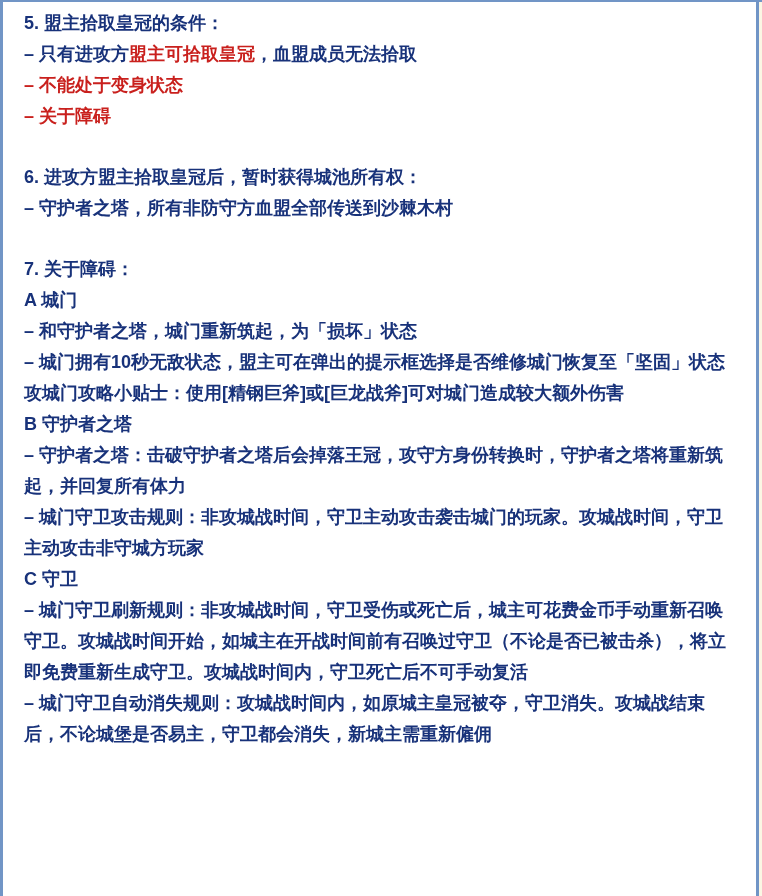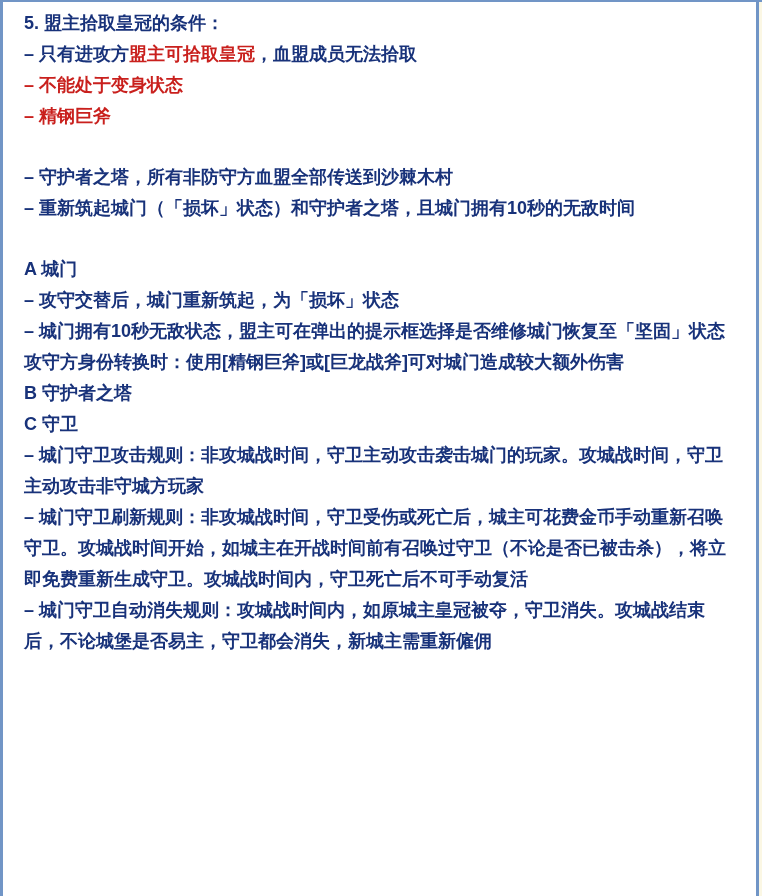--- a/index.html
+++ b/index.html
@@ -42,31 +42,33 @@
 </style>
 </head>
 <body>
 
 <div class="page">
   <div class="panel">
       <div class="section">
         <p class="line">5. 盟主拾取皇冠的条件：</p>
         <p class="line"><span class="blue">– 只有进攻方</span><span class="red">盟主可拾取皇冠</span><span class="blue">，血盟成员无法拾取</span></p>
         <p class="line"><span class="red">– 不能处于变身状态</span></p>
-        <p class="line"><span class="red">– 精钢巨斧</span></p>
+        <p class="line"><span class="red">– 关于障碍</span></p>
       </div>
       <div class="section">
+        <p class="line">6. 进攻方盟主拾取皇冠后，暂时获得城池所有权：</p>
         <p class="line"><span class="blue">– 守护者之塔，所有非防守方血盟全部传送到沙棘木村</span></p>
-        <p class="line"><span class="blue">– 重新筑起城门（「损坏」状态）和守护者之塔，且城门拥有10秒的无敌时间</span></p>
       </div>
       <div class="section">
+        <p class="line">7. 关于障碍：</p>
         <p class="line"><span class="blue">A 城门</span></p>
-        <p class="line"><span class="blue">– 攻守交替后，城门重新筑起，为「损坏」状态</span></p>
+        <p class="line"><span class="blue">– 和守护者之塔，城门重新筑起，为「损坏」状态</span></p>
         <p class="line"><span class="blue">– 城门拥有10秒无敌状态，盟主可在弹出的提示框选择是否维修城门恢复至「坚固」状态</span></p>
-        <p class="line"><span class="blue">攻守方身份转换时：使用[精钢巨斧]或[巨龙战斧]可对城门造成较大额外伤害</span></p>
+        <p class="line"><span class="blue">攻城门攻略小贴士：使用[精钢巨斧]或[巨龙战斧]可对城门造成较大额外伤害</span></p>
         <p class="line"><span class="blue">B 守护者之塔</span></p>
+        <p class="line"><span class="blue">– 守护者之塔：击破守护者之塔后会掉落王冠，攻守方身份转换时，守护者之塔将重新筑起，并回复所有体力</span></p>
+        <p class="line"><span class="blue">– 城门守卫攻击规则：非攻城战时间，守卫主动攻击袭击城门的玩家。攻城战时间，守卫主动攻击非守城方玩家</span></p>
         <p class="line"><span class="blue">C 守卫</span></p>
-        <p class="line"><span class="blue">– 城门守卫攻击规则：非攻城战时间，守卫主动攻击袭击城门的玩家。攻城战时间，守卫主动攻击非守城方玩家</span></p>
         <p class="line"><span class="blue">– 城门守卫刷新规则：非攻城战时间，守卫受伤或死亡后，城主可花费金币手动重新召唤守卫。攻城战时间开始，如城主在开战时间前有召唤过守卫（不论是否已被击杀），将立即免费重新生成守卫。攻城战时间内，守卫死亡后不可手动复活</span></p>
         <p class="line"><span class="blue">– 城门守卫自动消失规则：攻城战时间内，如原城主皇冠被夺，守卫消失。攻城战结束后，不论城堡是否易主，守卫都会消失，新城主需重新僱佣</span></p>
       </div>
     </div>
 </div>
 
 </body></html>

